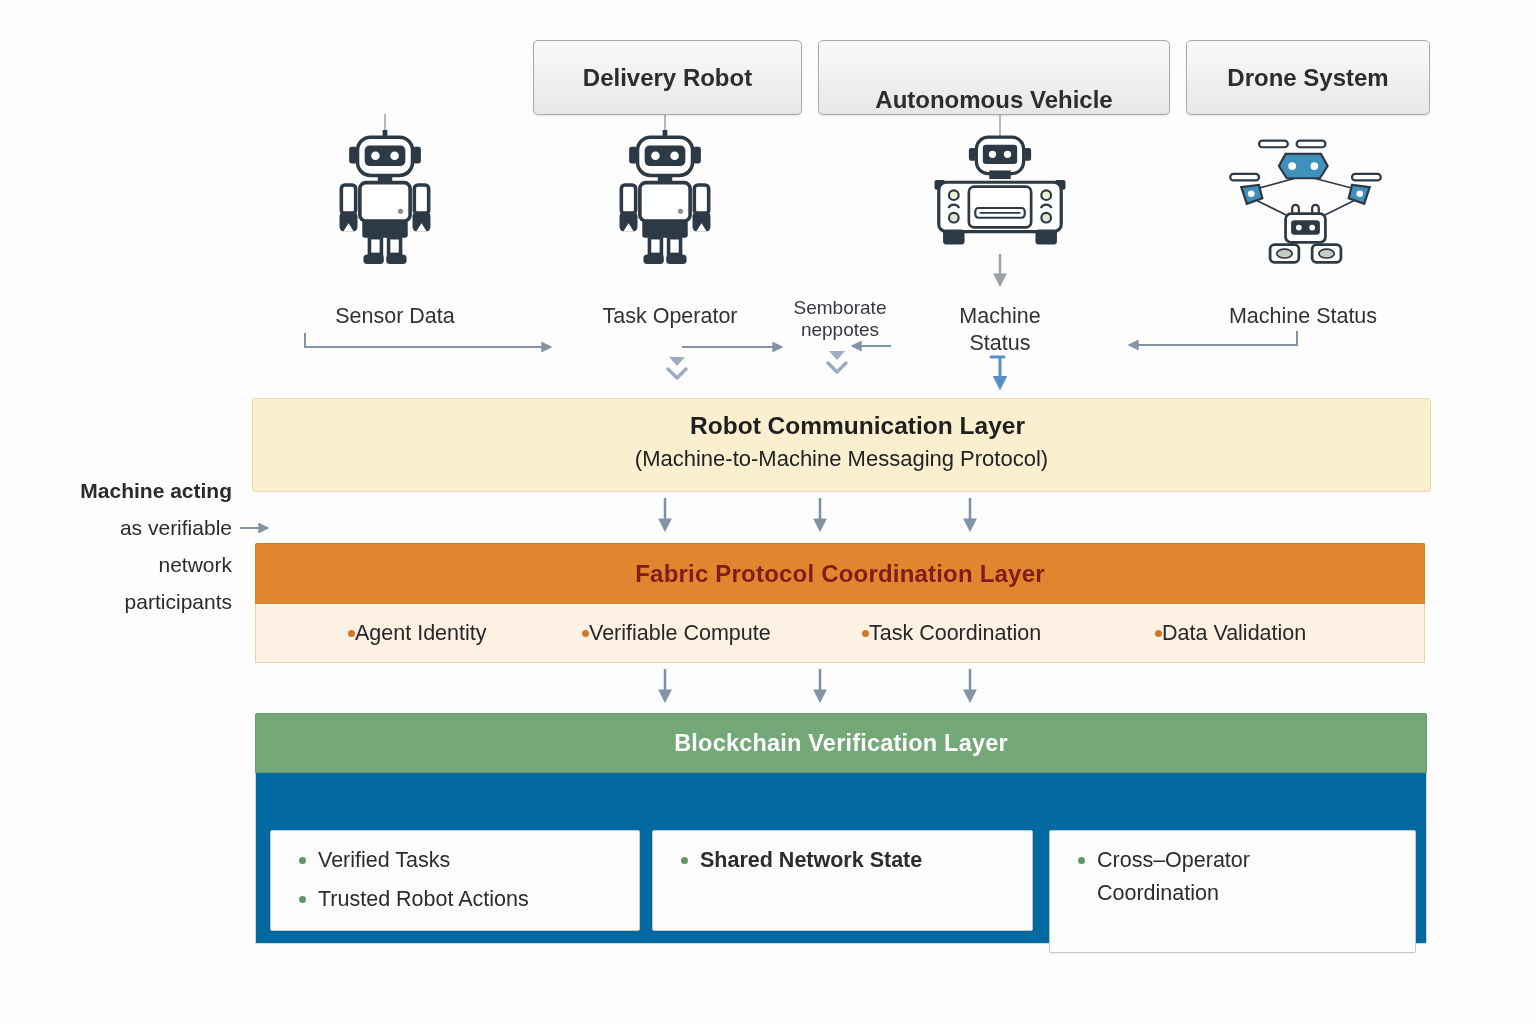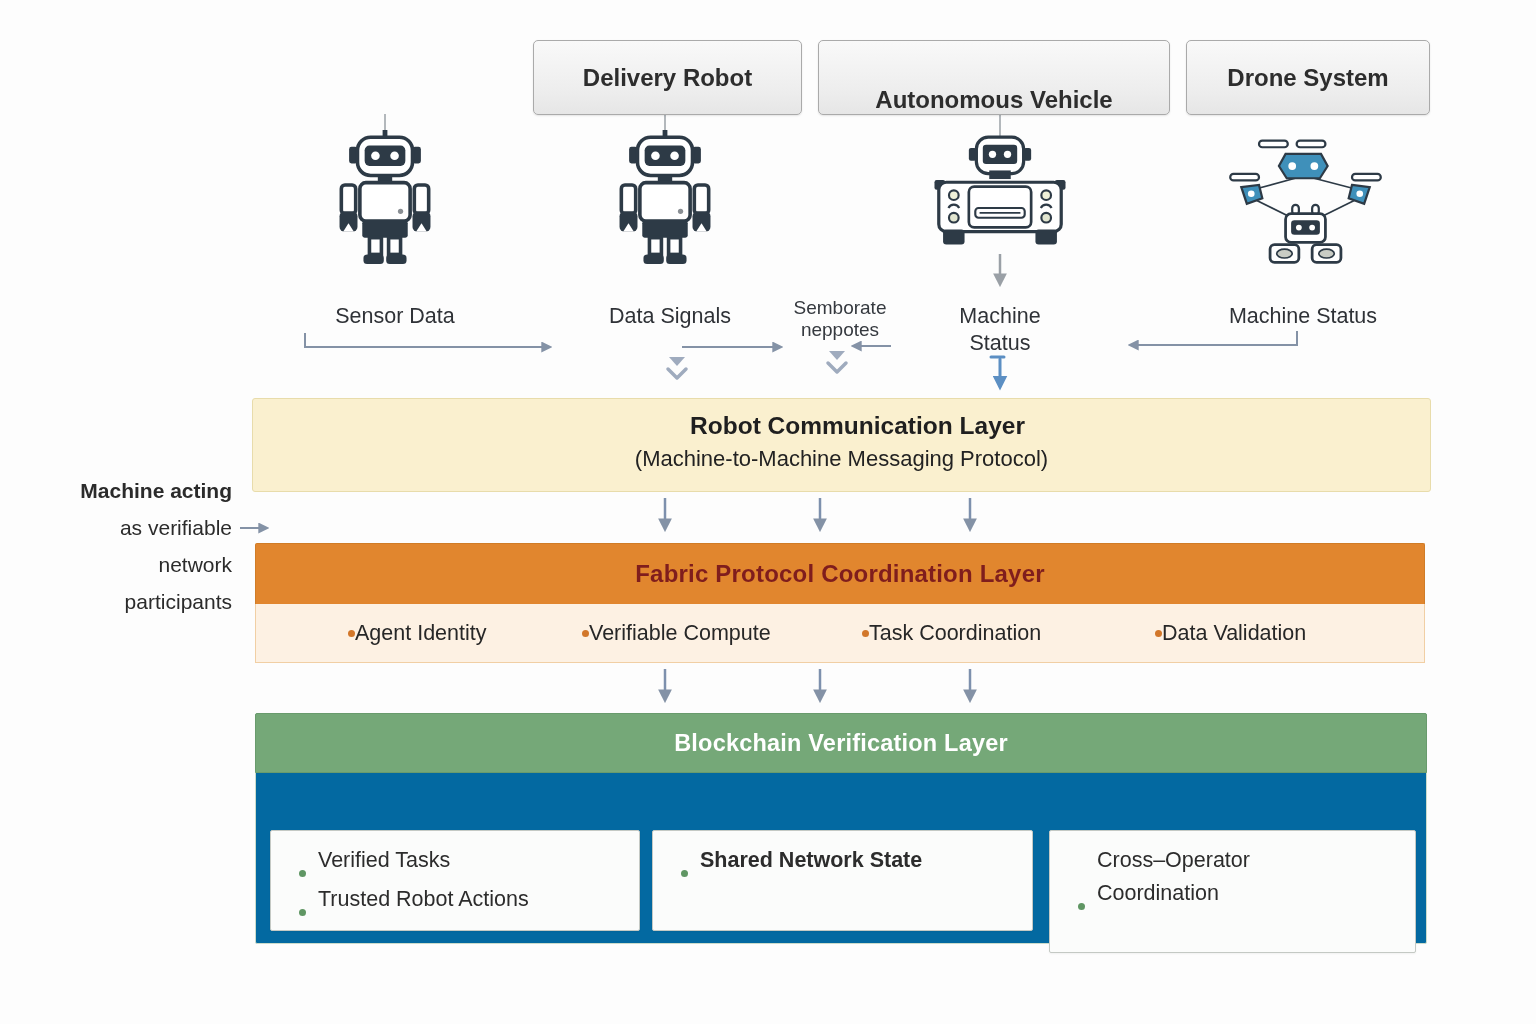--- a/index.html
+++ b/index.html
@@ -42,21 +42,21 @@
   .dot-green{background:#5f9663;}
 
   
   .chain-layer{position:absolute;left:255px;top:713px;width:1170px;height:229px;
     background:#0369a1;border:1px solid #ccdccb;border-radius:2px;}
   .chain-header{height:58px;margin:-1px -1px 0 -1px;background:#75a878;border:1px solid #699b6d;
     border-radius:2px 2px 0 0;display:flex;align-items:center;justify-content:center;}
   .chain-title{font-size:23.5px;font-weight:700;color:#ffffff;letter-spacing:.2px;}
   .chain-box{position:absolute;background:#fbfcfb;border:1px solid #c4c9c4;border-radius:2px;
     box-shadow:0 1px 2px rgba(0,0,0,.05);padding:13px 0 0 28px;box-sizing:border-box;}
-  .chain-row{display:flex;align-items:flex-end;gap:12px;font-size:21.5px;color:#2c2c2c;
+  .chain-row{display:flex;align-items:flex-start;gap:12px;font-size:21.5px;color:#2c2c2c;
     line-height:33px;margin-bottom:6px;}
   .chain-row .dot{margin-top:13px;}
   .chain-text{max-width:240px;}
 </style>
 </head>
 <body>
 
 <div class="canvas">
 
   <svg class="wires" viewBox="0 0 1536 1024">
@@ -234,21 +234,21 @@
         <circle cx="76" cy="82.5" r="2.6" fill="#fff" stroke="none"></circle>
         <rect x="38" y="98" width="26" height="16" rx="4" stroke-width="2.5"></rect>
         <ellipse cx="51" cy="106" rx="7" ry="4" fill="#c9ccc4" stroke-width="1.5"></ellipse>
         <rect x="76" y="98" width="26" height="16" rx="4" stroke-width="2.5"></rect>
         <ellipse cx="89" cy="106" rx="7" ry="4" fill="#c9ccc4" stroke-width="1.5"></ellipse>
       </g>
     </svg>
   </div>
 
   <div class="data-label" style="left:315px;top:303px;width:160px;">Sensor Data</div>
-  <div class="data-label" style="left:590px;top:303px;width:160px;">Data Signals</div>
+  <div class="data-label" style="left:590px;top:303px;width:160px;">Task Operator</div>
   <div class="data-label garbled" style="left:775px;top:297px;width:130px;">Semborate neppotes</div>
   <div class="data-label" style="left:940px;top:303px;width:120px;">Machine Status</div>
   <div class="data-label" style="left:1213px;top:303px;width:180px;">Machine Status</div>
 
   <div class="side-note">
     <div class="l1">Machine acting</div>
     <div>as verifiable</div>
     <div>network</div>
     <div>participants</div>
   </div>

